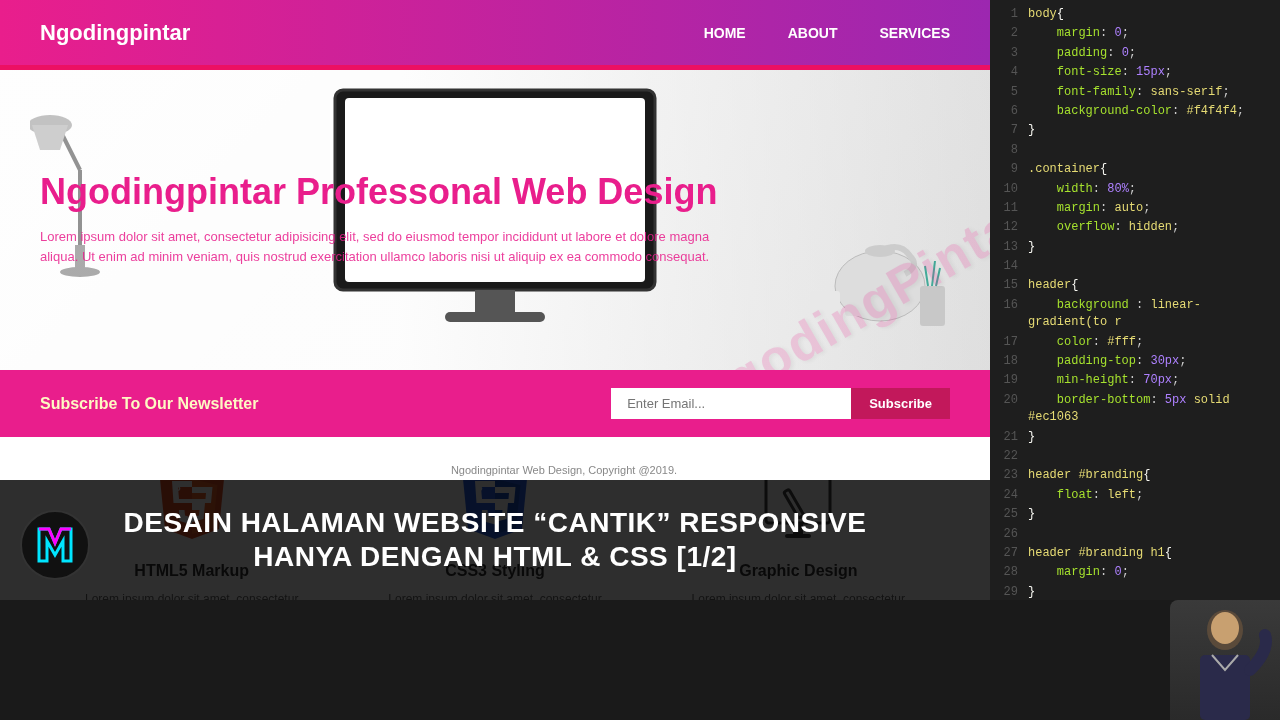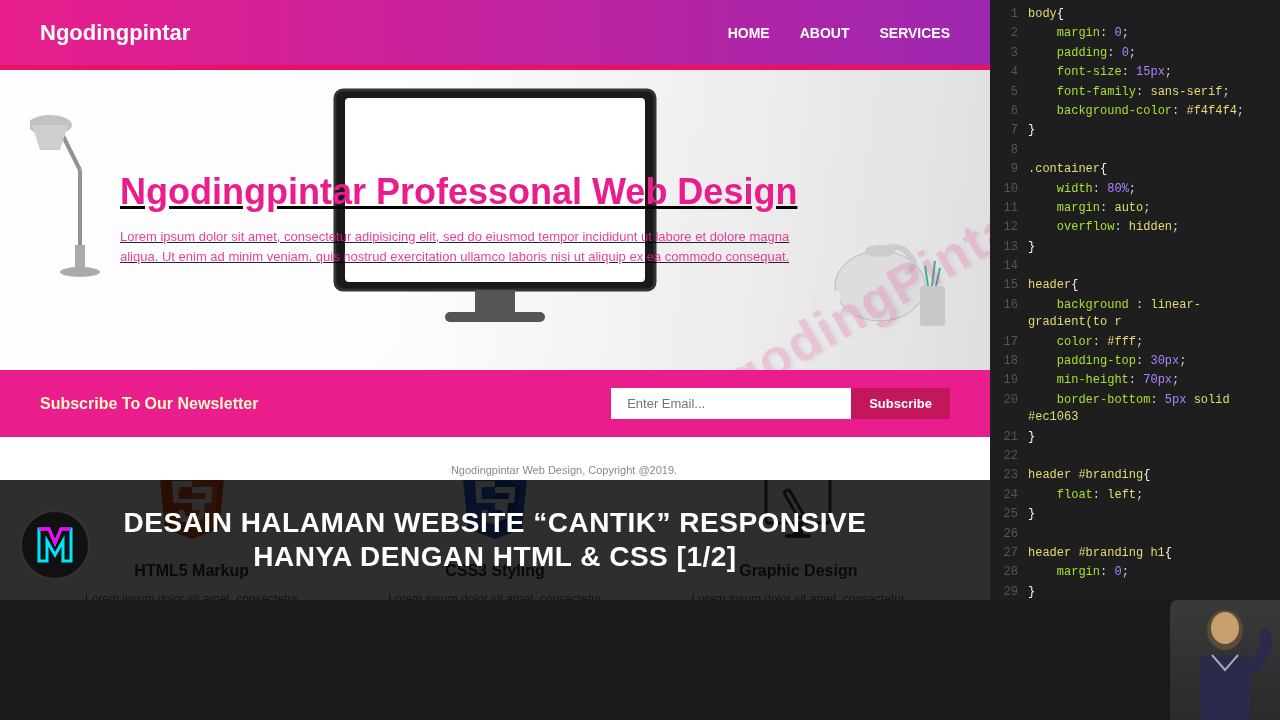--- a/index.html
+++ b/index.html
@@ -32,21 +32,21 @@
       font-weight: bold;
       color: #fff;
     }
     #site-nav {
       float: right;
       margin-top: 0;
     }
     #site-nav ul {
       list-style: none;
       display: flex;
-      gap: 30px;
+      gap: 42px;
     }
     #site-nav ul li a {
       color: #fff;
       text-decoration: none;
       text-transform: uppercase;
       font-size: 14px;
       font-weight: 600;
     }
 
     
@@ -79,22 +79,20 @@
     #right-objects {
       position: absolute;
       right: 30px;
       bottom: 20px;
       z-index: 2;
     }
 
     #hero-content {
       position: relative;
       z-index: 3;
-      margin-left: 80px;
-      text-decoration: underline;
     }
     #hero-title {
       font-size: 36px;
       font-weight: 900;
       color: #e91e8c;
       line-height: 1.1;
       margin-bottom: 15px;
       text-shadow: none;
     }
     #hero-subtitle {

